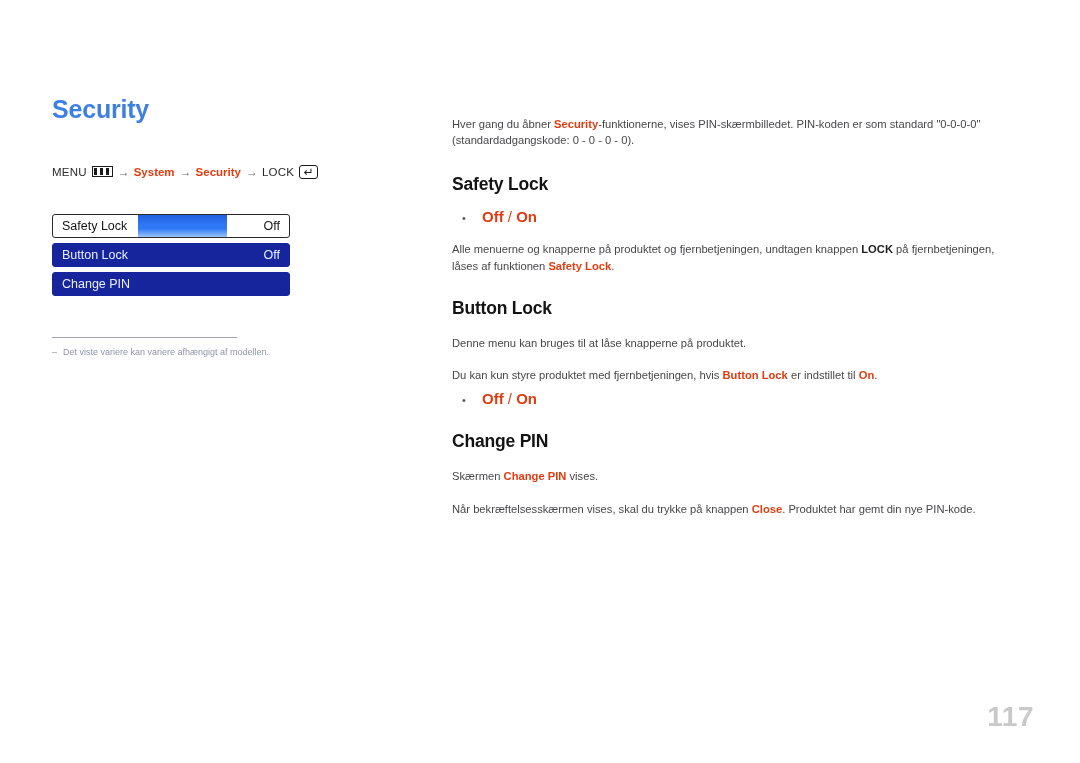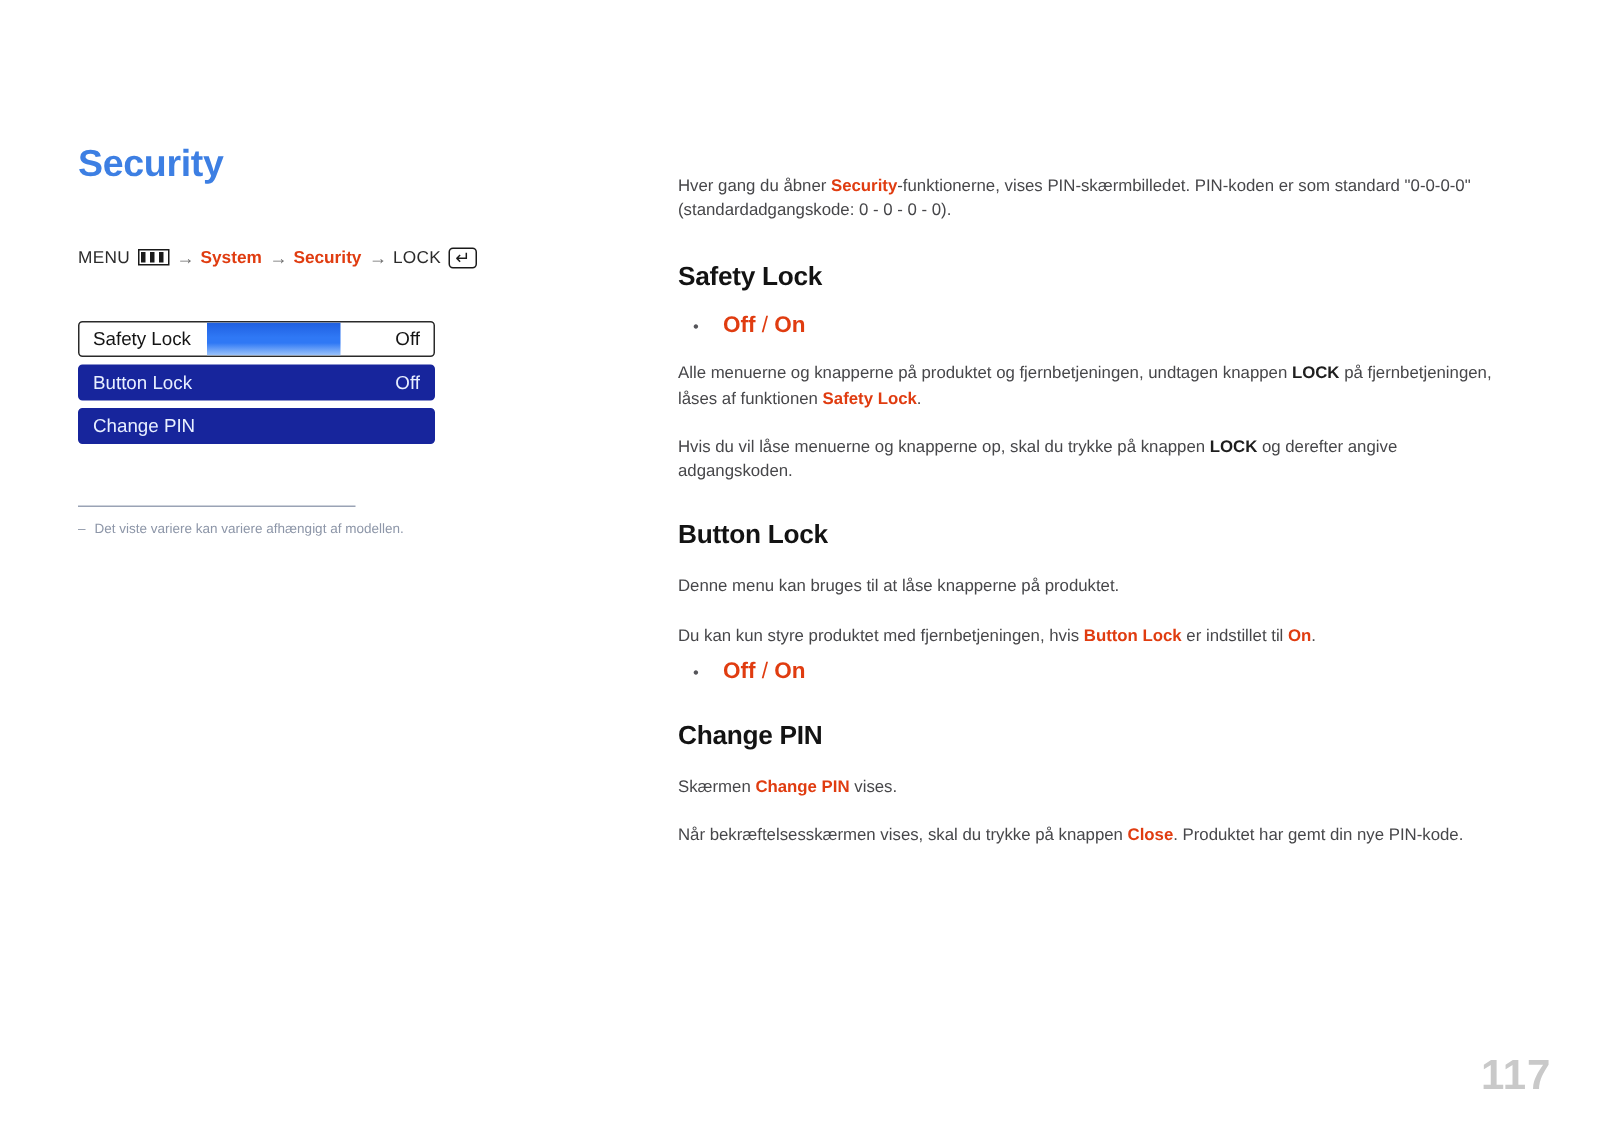--- a/index.html
+++ b/index.html
@@ -278,21 +278,20 @@
 <div class="right-col">
 
   <p class="body-p"><span>Hver gang du åbner </span><span class="accent">Security</span><span>-funktionerne, vises PIN-skærmbilledet. PIN-koden er som standard "0-0-0-0" (standardadgangskode: 0 - 0 - 0 - 0).</span></p>
 
   <h2 class="sec-heading first">Safety Lock</h2>
   <div class="bullet-row">
     <span class="bullet-dot">•</span>
     <span class="bullet-text"><span>Off</span><span class="sep"> / </span><span>On</span></span>
   </div>
   <p class="body-p"><span>Alle menuerne og knapperne på produktet og fjernbetjeningen, undtagen knappen </span><span class="strong-dark">LOCK</span><span> på fjernbetjeningen, låses af funktionen </span><span class="accent">Safety Lock</span><span>.</span></p>
-  <p class="body-p"><span>Hvis du vil låse menuerne og knapperne op, skal du trykke på knappen </span><span class="strong-dark">LOCK</span><span> og derefter angive adgangskoden.</span></p>
 
   <h2 class="sec-heading">Button Lock</h2>
   <p class="body-p tight">Denne menu kan bruges til at låse knapperne på produktet.</p>
   <p class="body-p tight"><span>Du kan kun styre produktet med fjernbetjeningen, hvis </span><span class="accent">Button Lock</span><span> er indstillet til </span><span class="accent">On</span><span>.</span></p>
   <div class="bullet-row">
     <span class="bullet-dot">•</span>
     <span class="bullet-text"><span>Off</span><span class="sep"> / </span><span>On</span></span>
   </div>
 
   <h2 class="sec-heading">Change PIN</h2>

